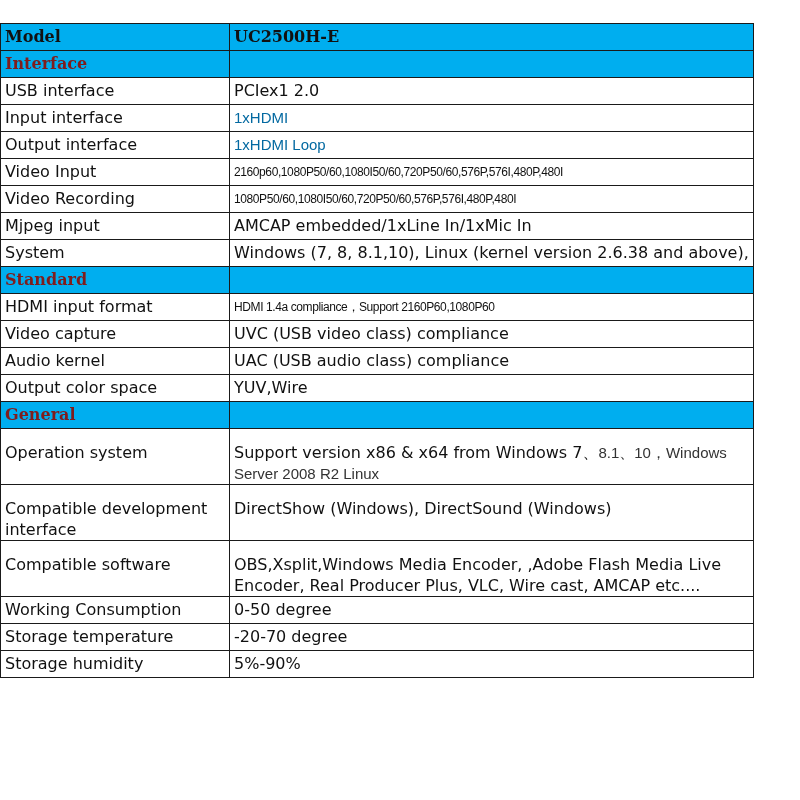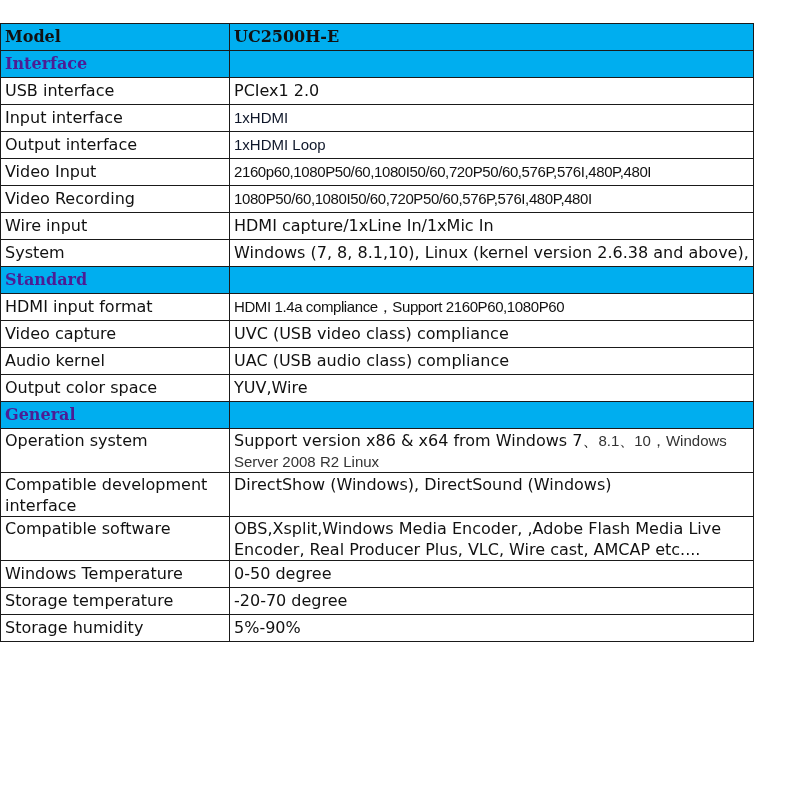--- a/index.html
+++ b/index.html
@@ -10,24 +10,24 @@
     font-family: "DejaVu Sans", sans-serif; font-size: 16px; color: #111;
   }
   table.spec col.c1 { width: 229px; }
   table.spec td {
     border: 1px solid #1a1a1a; padding: 0 4px; height: 26px;
     vertical-align: top; line-height: 26px; overflow: hidden; white-space: nowrap;
   }
   table.spec tr.header td {
     background: #00aeef; font-weight: bold; font-family: "DejaVu Serif", serif; font-size: 16px; color: #111;
   }
-  table.spec tr.section td { background: #00aeef; font-weight: bold; font-family: "DejaVu Serif", serif; color:#4c1d95; }
-  td.narrow { font-family: "Liberation Sans", sans-serif; font-size: 15px; letter-spacing: -0.4px; }
-  td.red { color: #0f172a; font-family: "Liberation Sans", sans-serif; font-size: 15px; }
-  tr.multi td { white-space: normal; line-height: 21px; height: 42px; padding-top: 1px; }
+  table.spec tr.section td { background: #00aeef; font-weight: bold; font-family: "DejaVu Serif", serif; color:#7f1d1d; }
+  td.narrow { font-family: "Liberation Sans", sans-serif; font-size: 12px; letter-spacing: -0.4px; }
+  td.red { color: #0369a1; font-family: "Liberation Sans", sans-serif; font-size: 15px; }
+  tr.multi td { white-space: normal; line-height: 21px; height: 42px; padding-top: 13px; }
   tr.multi td .sub { font-family: "Liberation Sans", sans-serif; font-size: 15px; color: #333; }
 </style>
 </head>
 <body>
 
 <table class="spec">
   <colgroup>
       <col class="c1">
       <col>
     </colgroup>
@@ -55,22 +55,22 @@
       </tr>
   <tr>
         <td>Video Input</td>
         <td class="narrow">2160p60,1080P50/60,1080I50/60,720P50/60,576P,576I,480P,480I</td>
       </tr>
   <tr>
         <td>Video Recording</td>
         <td class="narrow">1080P50/60,1080I50/60,720P50/60,576P,576I,480P,480I</td>
       </tr>
   <tr>
-        <td>Wire input</td>
-        <td>HDMI capture/1xLine In/1xMic In</td>
+        <td>Mjpeg input</td>
+        <td>AMCAP embedded/1xLine In/1xMic In</td>
       </tr>
   <tr>
         <td>System</td>
         <td>Windows (7, 8, 8.1,10), Linux (kernel version 2.6.38 and above),</td>
       </tr>
 
   <tr class="section">
     <td>Standard</td>
         <td></td>
   </tr>
@@ -101,21 +101,21 @@
       </tr>
   <tr class="multi">
         <td>Compatible development interface</td>
         <td>DirectShow (Windows), DirectSound (Windows)</td>
       </tr>
   <tr class="multi">
         <td>Compatible software</td>
         <td>OBS,Xsplit,Windows Media Encoder, ,Adobe Flash Media Live Encoder, Real Producer Plus, VLC, Wire cast, AMCAP etc....</td>
       </tr>
   <tr>
-        <td>Windows Temperature</td>
+        <td>Working Consumption</td>
         <td>0-50 degree</td>
       </tr>
   <tr>
         <td>Storage temperature</td>
         <td>-20-70 degree</td>
       </tr>
   <tr>
         <td>Storage humidity</td>
         <td>5%-90%</td>
       </tr>

